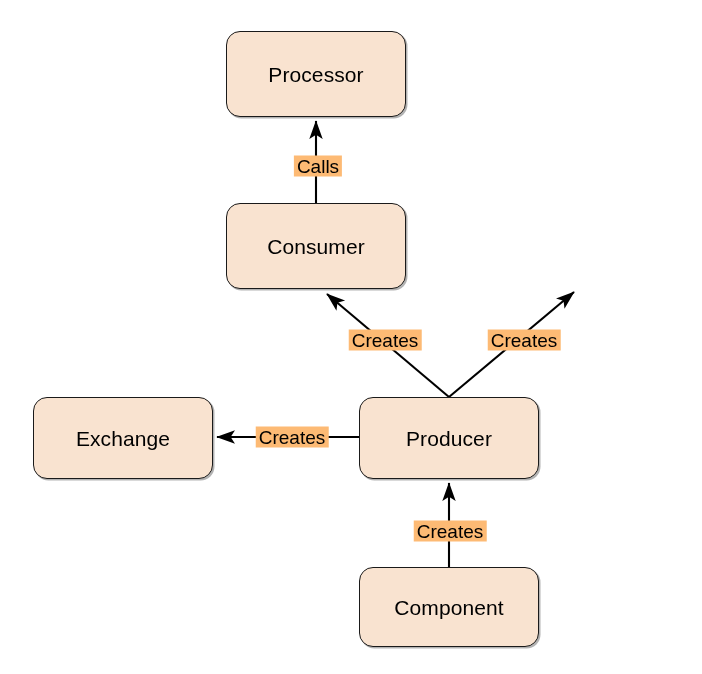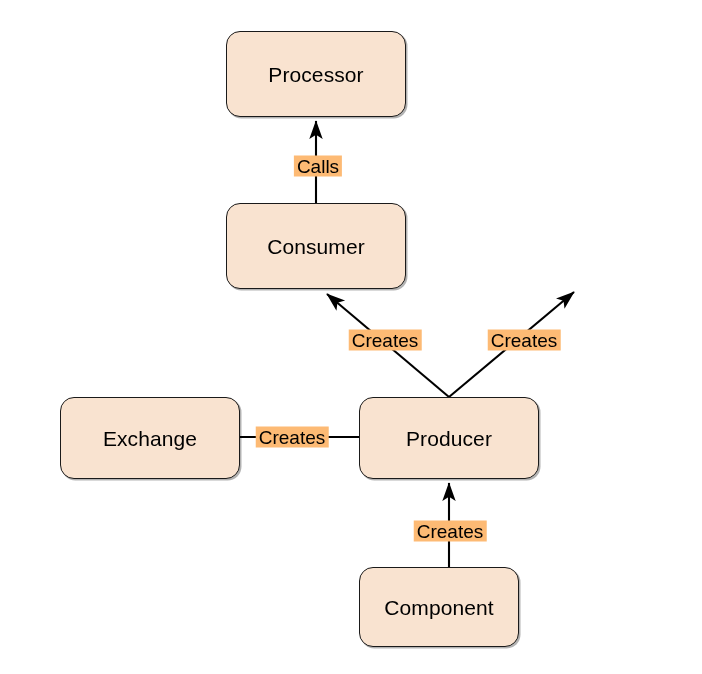--- a/index.html
+++ b/index.html
@@ -89,29 +89,29 @@
 
   <div class="node-box" style="left:226px; top:31px; width:180px; height:86px;">
     <span>Processor</span>
   </div>
 
   <div class="node-box" style="left:226px; top:203px; width:180px; height:86px;">
     <span>Consumer</span>
   </div>
 
 
-  <div class="node-box" style="left:33px; top:397px; width:180px; height:82px;margin-left:27px;">
+  <div class="node-box" style="left:33px; top:397px; width:180px; height:82px;">
     <span>Exchange</span>
   </div>
 
   <div class="node-box" style="left:359px; top:397px; width:180px; height:82px;">
     <span>Producer</span>
   </div>
 
-  <div class="node-box" style="left:359px; top:567px; width:160px; height:80px;">
+  <div class="node-box" style="left:359px; top:567px; width:180px; height:80px;">
     <span>Component</span>
   </div>
 
   <div class="edge-label" style="left:318px; top:166px;">Calls</div>
 
   <div class="edge-label" style="left:385px; top:340px;">Creates</div>
 
   <div class="edge-label" style="left:524px; top:340px;">Creates</div>
 
   <div class="edge-label" style="left:292px; top:437px;">Creates</div>

